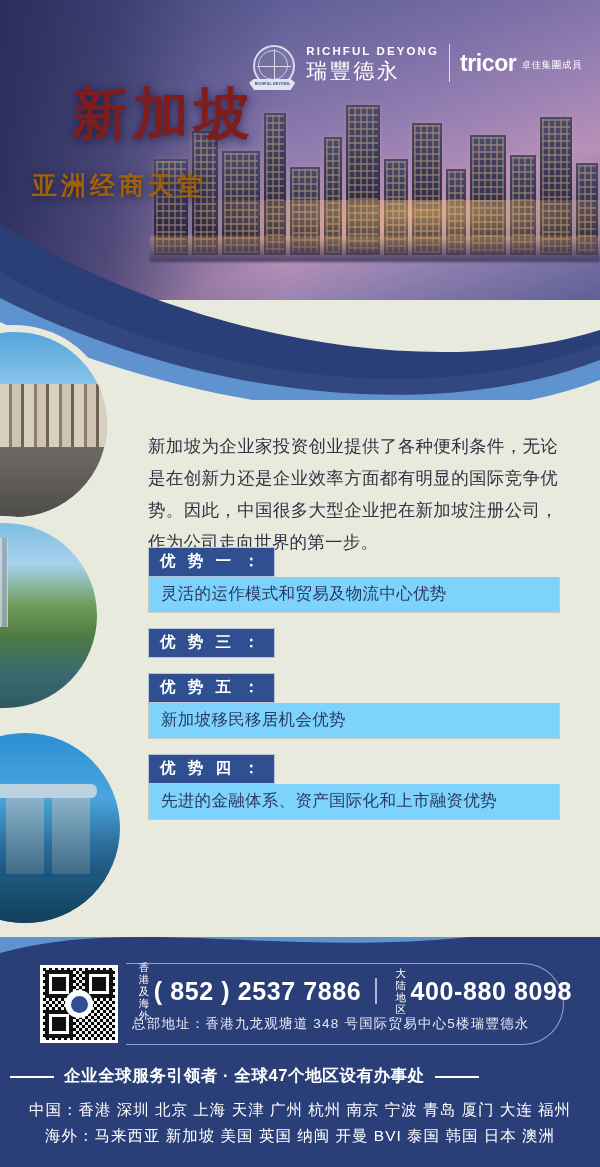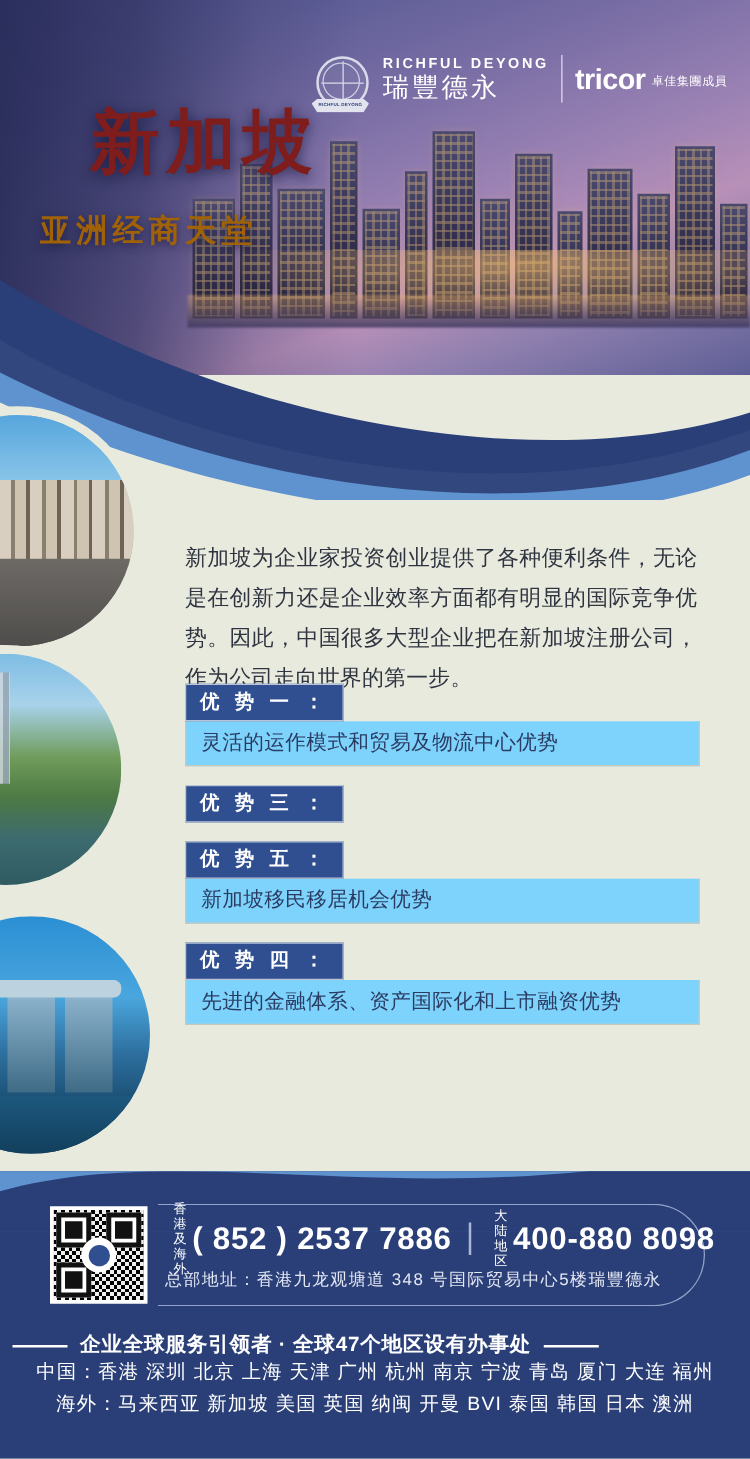--- a/index.html
+++ b/index.html
@@ -91,21 +91,21 @@
     border:1px solid #93a3c9;border-left:none;border-radius:0 42px 42px 0;box-sizing:border-box;}
   .tel-row{position:absolute;left:132px;top:6px;width:440px;height:40px;display:flex;align-items:center;}
   .tel-tag{color:#fff;font-size:10.5px;line-height:12px;width:26px;text-align:right;letter-spacing:.5px;}
   .tel-num{color:#fff;font-size:25px;font-weight:bold;letter-spacing:.6px;margin-left:4px;white-space:nowrap;}
   .tel-sep{width:2px;height:26px;background:#aab6d4;margin:0 12px 0 14px;}
   .addr{position:absolute;left:132px;top:50px;width:440px;color:#e4e8f4;font-size:13.5px;letter-spacing:1.2px;white-space:nowrap;}
 
   .slogan{position:absolute;left:0;top:128px;width:600px;text-align:left;z-index:5;
     color:#fff;font-size:16.5px;font-weight:bold;letter-spacing:.6px;}
   .slogan .rule{display:inline-block;width:44px;height:2px;background:#fff;vertical-align:middle;margin:0 10px;}
-  .regions{position:absolute;left:0;top:148px;width:600px;z-index:5;text-align:center;color:#fff;}
+  .regions{position:absolute;left:0;top:160px;width:600px;z-index:5;text-align:center;color:#fff;}
   .regions div{font-size:15.5px;line-height:26px;letter-spacing:1px;white-space:nowrap;}
 
   
   .logo{position:absolute;right:18px;top:44px;height:50px;display:flex;align-items:flex-start;z-index:8;}
   .emblem{width:50px;height:48px;position:relative;margin-right:9px;opacity:.95;}
   .emblem .ring{position:absolute;left:6px;top:1px;width:38px;height:38px;border-radius:50%;
     border:2px solid #dfe2ef;background:rgba(255,255,255,.07);}
   .emblem .ring:before{content:"";position:absolute;left:50%;top:2px;width:1px;height:34px;background:#dfe2ef;}
   .emblem .ring:after{content:"";position:absolute;top:50%;left:2px;height:1px;width:34px;background:#dfe2ef;}
   .emblem .arc{position:absolute;left:11px;top:6px;width:28px;height:28px;border-radius:50%;border:1px solid #cfd5e8;}

